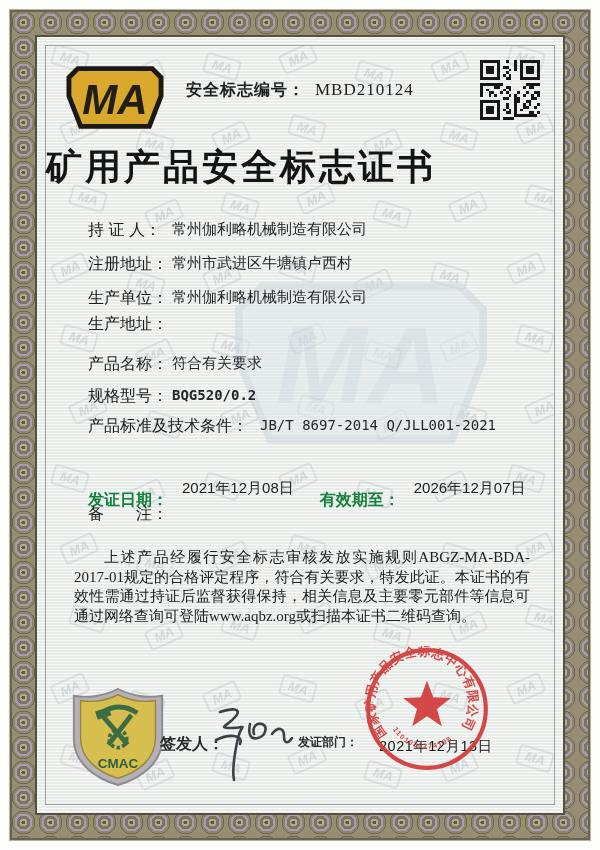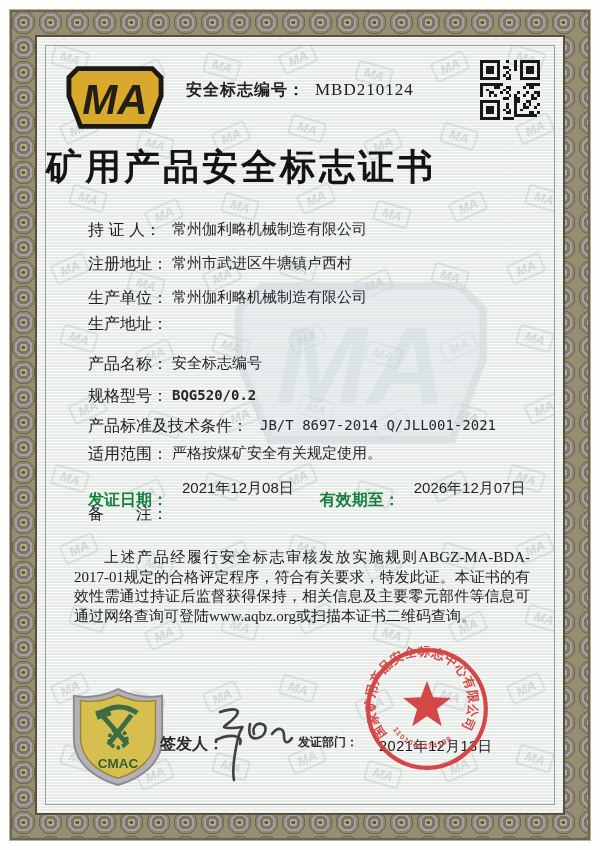--- a/index.html
+++ b/index.html
@@ -371,33 +371,29 @@
     </div>
     <div class="row r3">
       <span class="lab">生产单位：</span>
       <span class="val">常州伽利略机械制造有限公司</span>
     </div>
     <div class="row r4">
       <span class="lab">生产地址：</span>
     </div>
     <div class="row r5">
       <span class="lab">产品名称：</span>
-      <span class="val">安全标志编号</span>
+      <span class="val">符合有关要求</span>
     </div>
     <div class="row r6">
       <span class="lab">规格型号：</span>
       <span class="val mono">BQG520/0.2</span>
     </div>
     <div class="row r7 wide">
       <span class="lab">产品标准及技术条件：</span>
       <span class="val mono2">JB/T 8697-2014  Q/JLL001-2021</span>
-    </div>
-    <div class="row r8">
-      <span class="lab">适用范围：</span>
-      <span class="val">严格按煤矿安全有关规定使用。</span>
     </div>
 
     <div class="row r9 dates">
       <span class="lab2">发证日期：</span>
       <span class="dval">2021年12月08日</span>
       <span class="lab2">有效期至：</span>
       <span class="dval">2026年12月07日</span>
     </div>
     <div class="row r10">
       <span class="lab">备　　注：</span>

